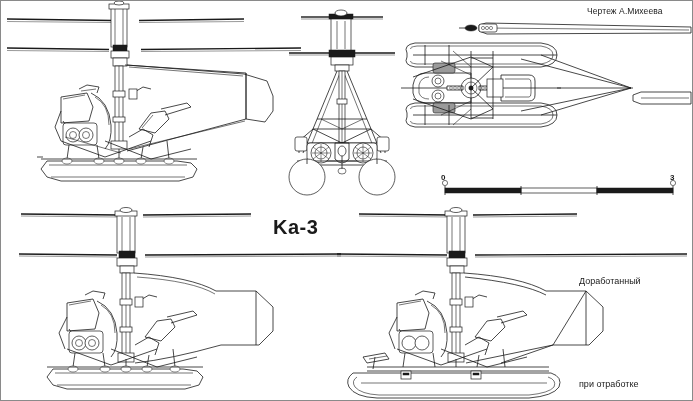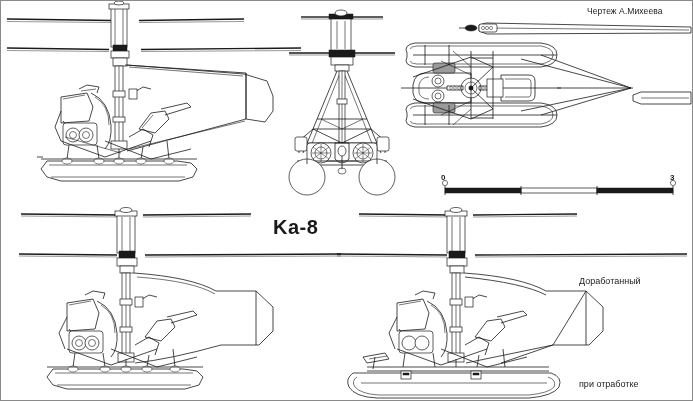--- a/index.html
+++ b/index.html
@@ -470,21 +470,21 @@
         <rect class="wht" x="400" y="370" width="10" height="8"></rect>
         <rect class="wht" x="470" y="370" width="10" height="8"></rect>
         <rect class="sld" x="402" y="372" width="6" height="2"></rect>
         <rect class="sld" x="472" y="372" width="6" height="2"></rect>
       </g>
 
     </svg>
 
     <div class="txt credit" style="left:586px; top:5px;">Чертеж А.Михеева</div>
 
-    <div class="txt title-main" style="left:272px; top:215px;">Ka-8</div>
+    <div class="txt title-main" style="left:272px; top:215px;">Ka-3</div>
 
     <div class="txt label-mod" style="left:578px; top:275px;">Доработанный</div>
 
     <div class="txt note-block" style="left:578px; top:352px;">
       <div>при отработке</div>
       
       
       
     </div>
 

